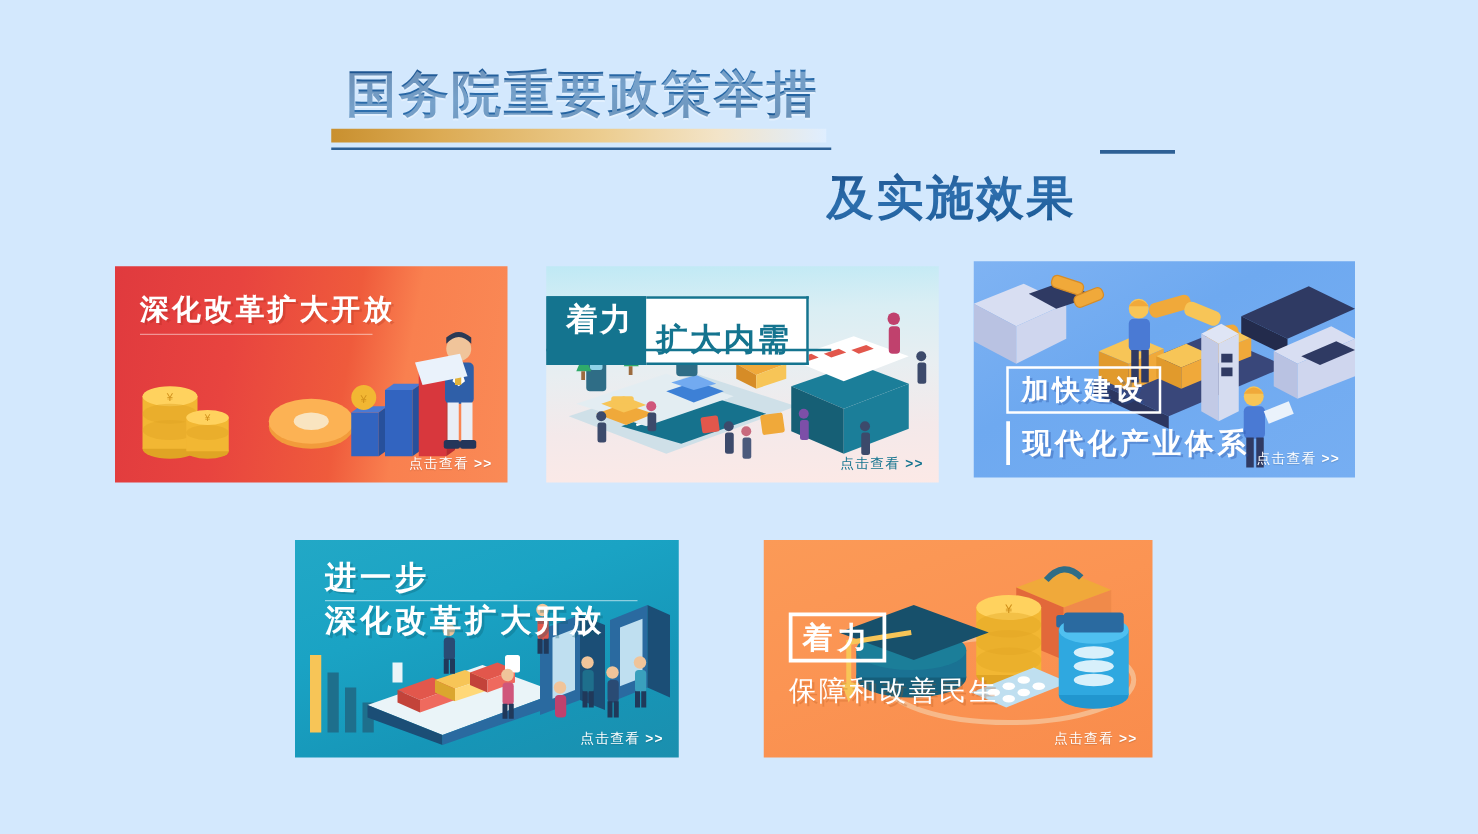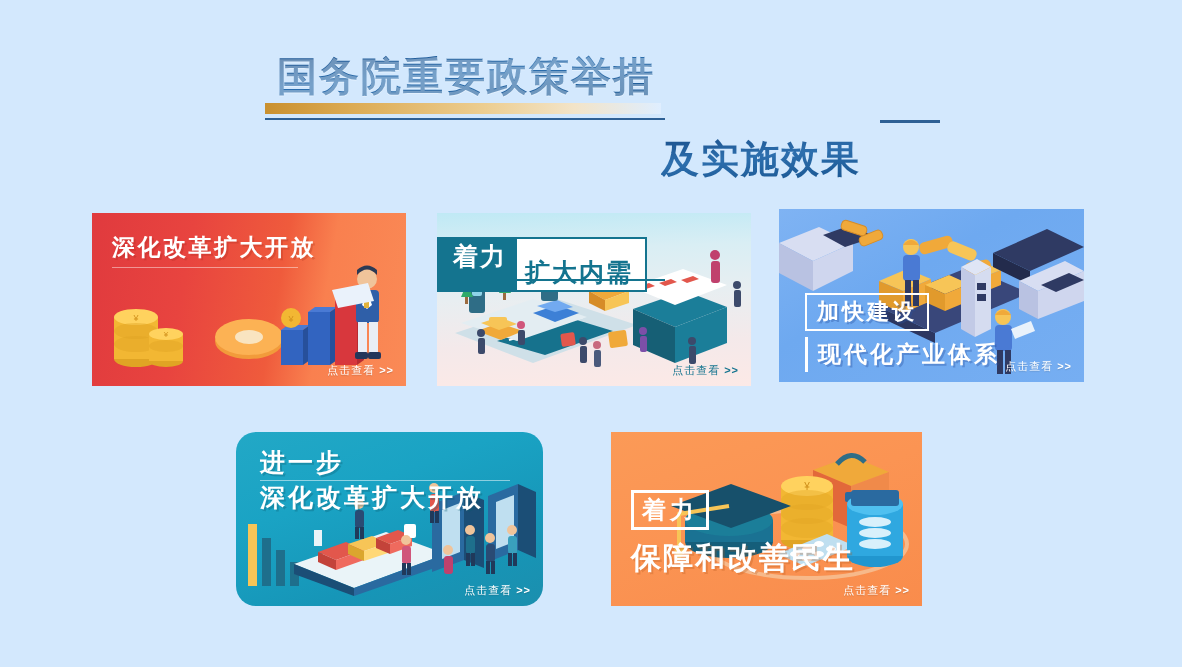--- a/index.html
+++ b/index.html
@@ -158,41 +158,40 @@
   #card-3 .box-b {
     display: inline-block; margin-top: 6px; border-left: 3px solid #ffffff; padding: 2px 8px 2px 10px;
     color: #ffffff; font-size: 23px; font-weight: bold; letter-spacing: 3px;
     text-shadow: 2px 2px 0 rgba(40,80,160,0.35);
   }
 
   
   #card-4 {
     left: 236px; top: 432px; width: 307px; height: 174px;
     background: linear-gradient(160deg, #22a8c6 0%, #1aa3c4 35%, #1696b8 70%, #1b8fae 100%);
-    border-radius: 20px;
   }
   #card-4 .card-head { left: 24px; top: 16px; }
   #card-4 .card-line {
     color: #ffffff; font-size: 25px; letter-spacing: 3px;
     text-shadow: 2px 2px 0 rgba(10,90,110,0.30);
   }
   #card-4 .head-rule { margin: 4px 0 2px 0; width: 250px; height: 1px; background: rgba(255,255,255,0.5); }
 
   
   #card-5 {
     left: 611px; top: 432px; width: 311px; height: 174px;
     background: linear-gradient(160deg, #fb9a57 0%, #fb9453 45%, #f98c4c 100%);
   }
   #card-5 .card-head { left: 20px; top: 58px; }
   #card-5 .box-a {
     display: inline-block; border: 3px solid #ffffff; padding: 1px 8px;
     color: #ffffff; font-size: 24px; font-weight: bold; letter-spacing: 4px;
   }
   #card-5 .card-line-b {
-    margin-top: 8px; color: #ffffff; font-size: 30px; font-weight: bold; letter-spacing: 2px;
+    margin-top: 8px; color: #ffffff; font-size: 22px; font-weight: normal; letter-spacing: 2px;
     text-shadow: 2px 2px 0 rgba(180,85,25,0.28); white-space: nowrap;
   }
 
   
   .art { position: absolute; pointer-events: none; }
 </style>
 </head>
 <body>
 
 <div id="title-block">

